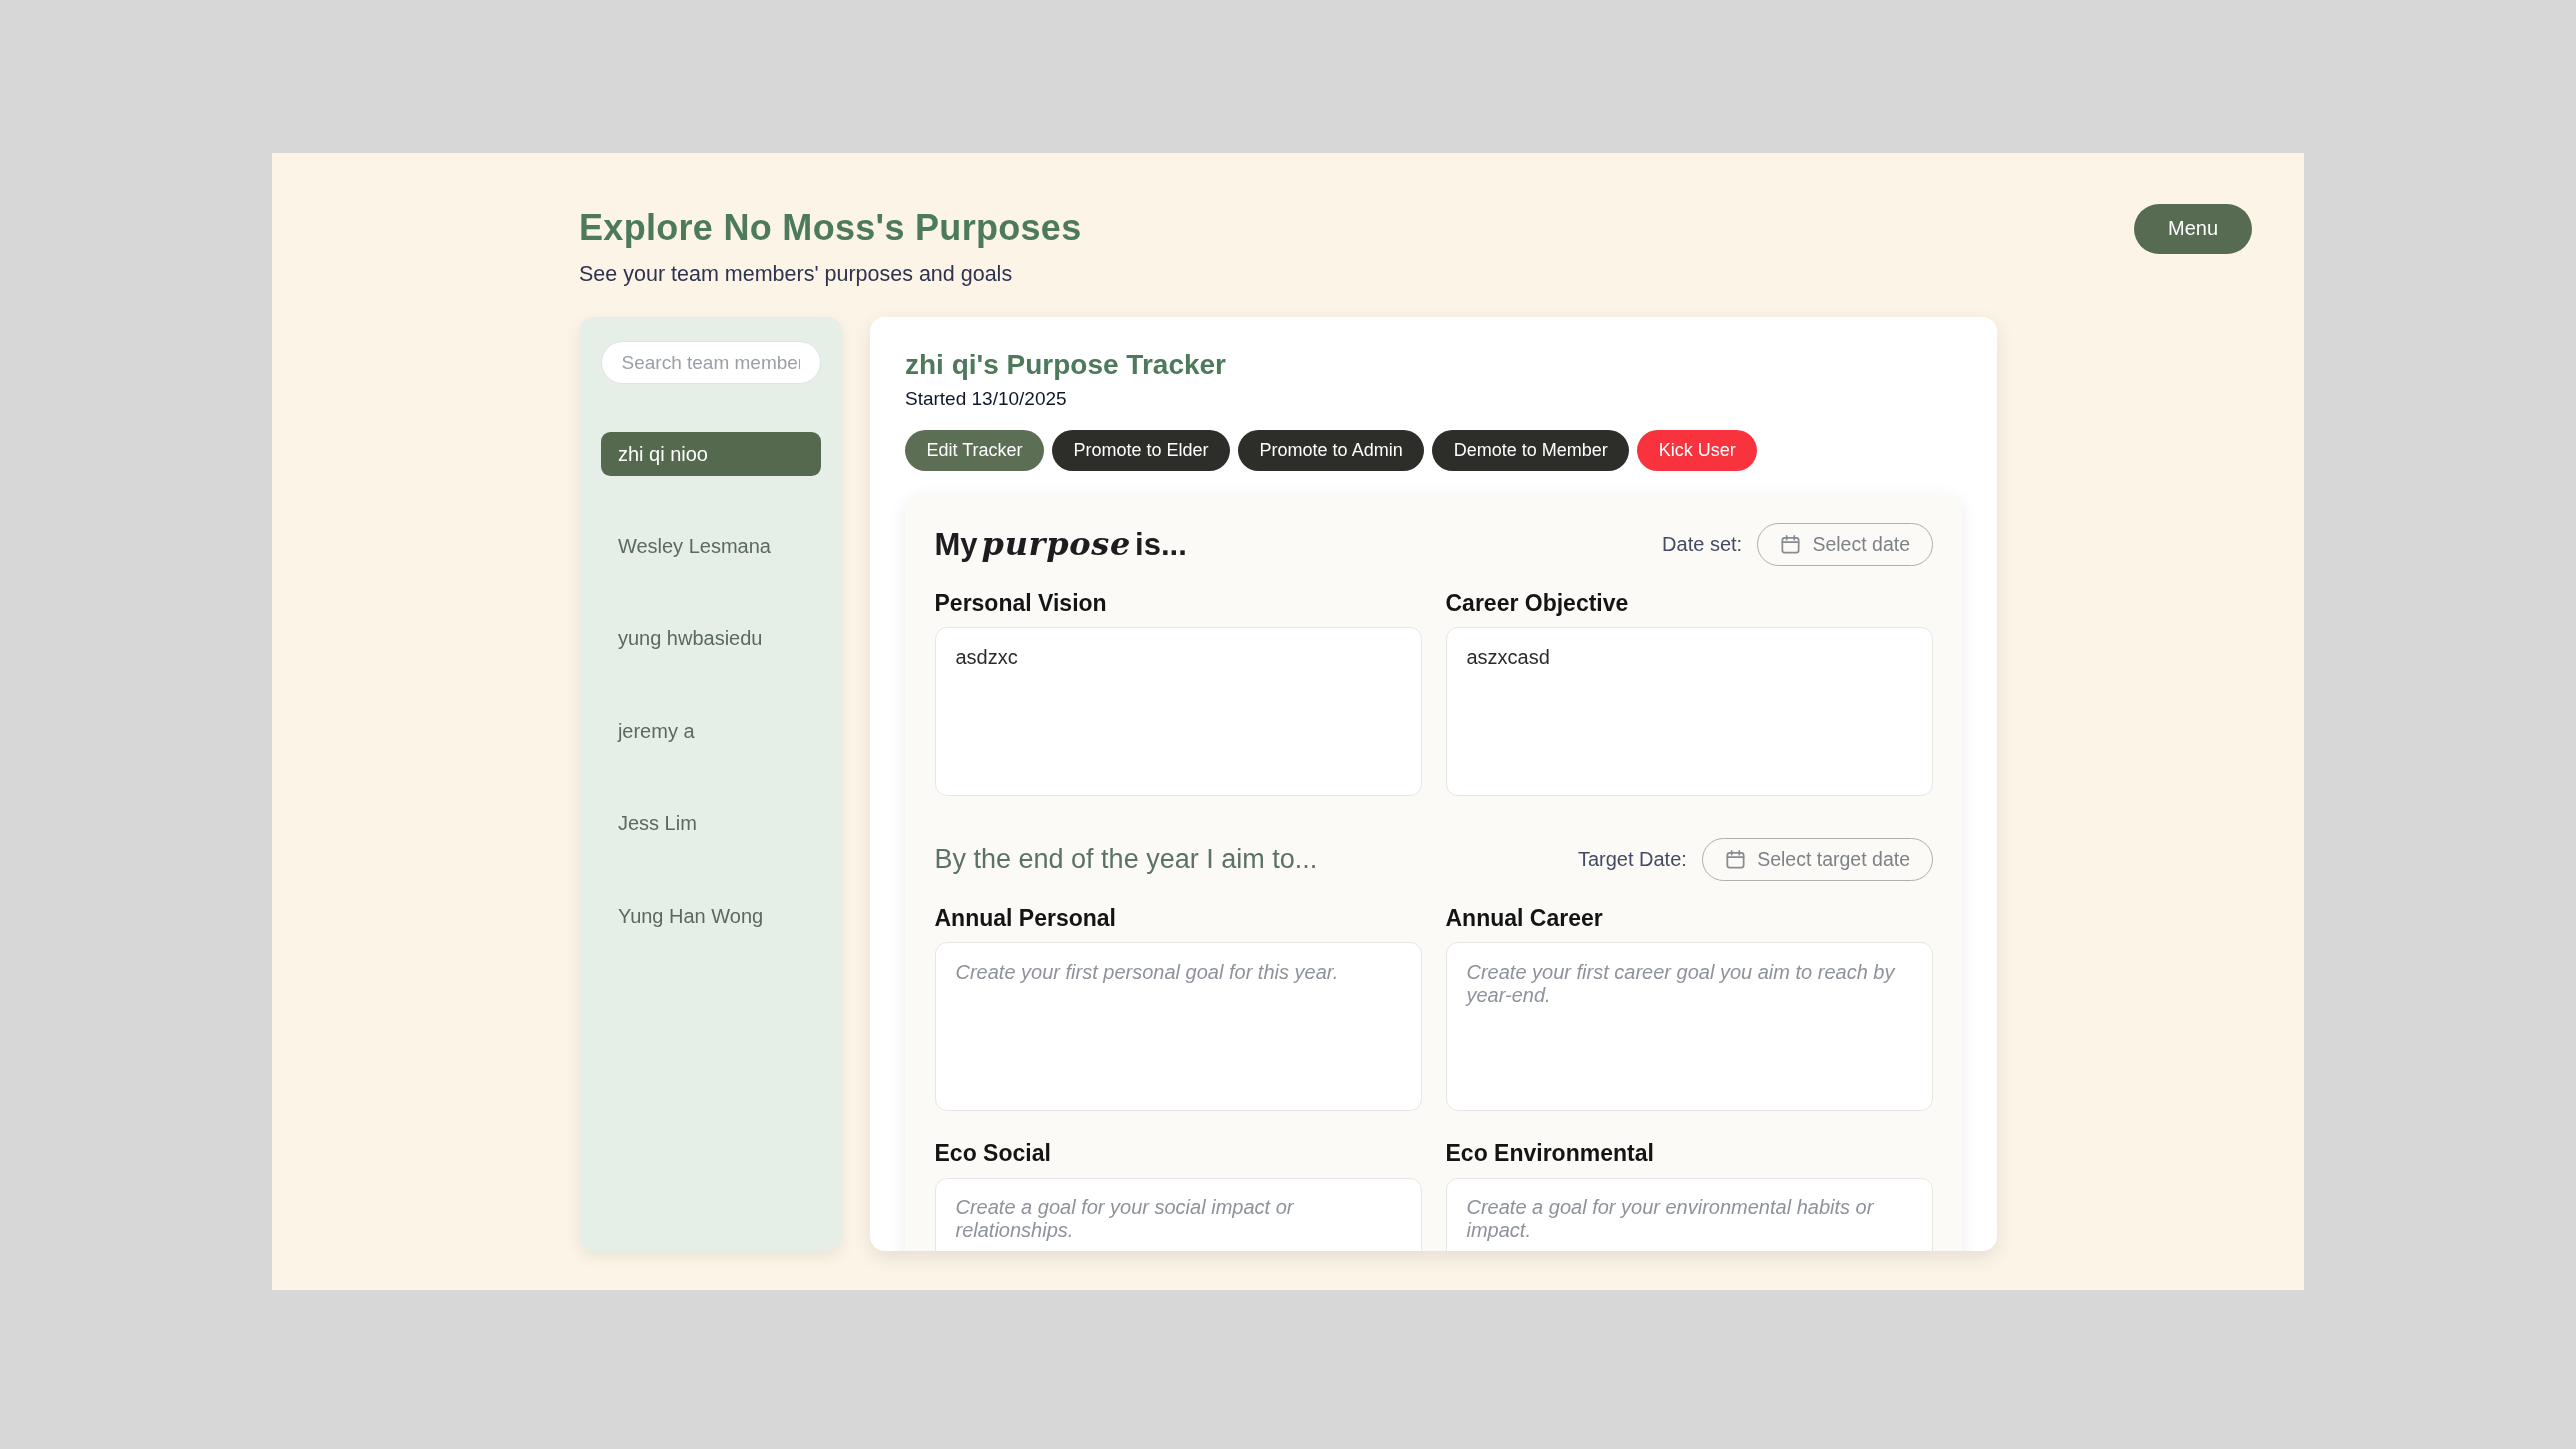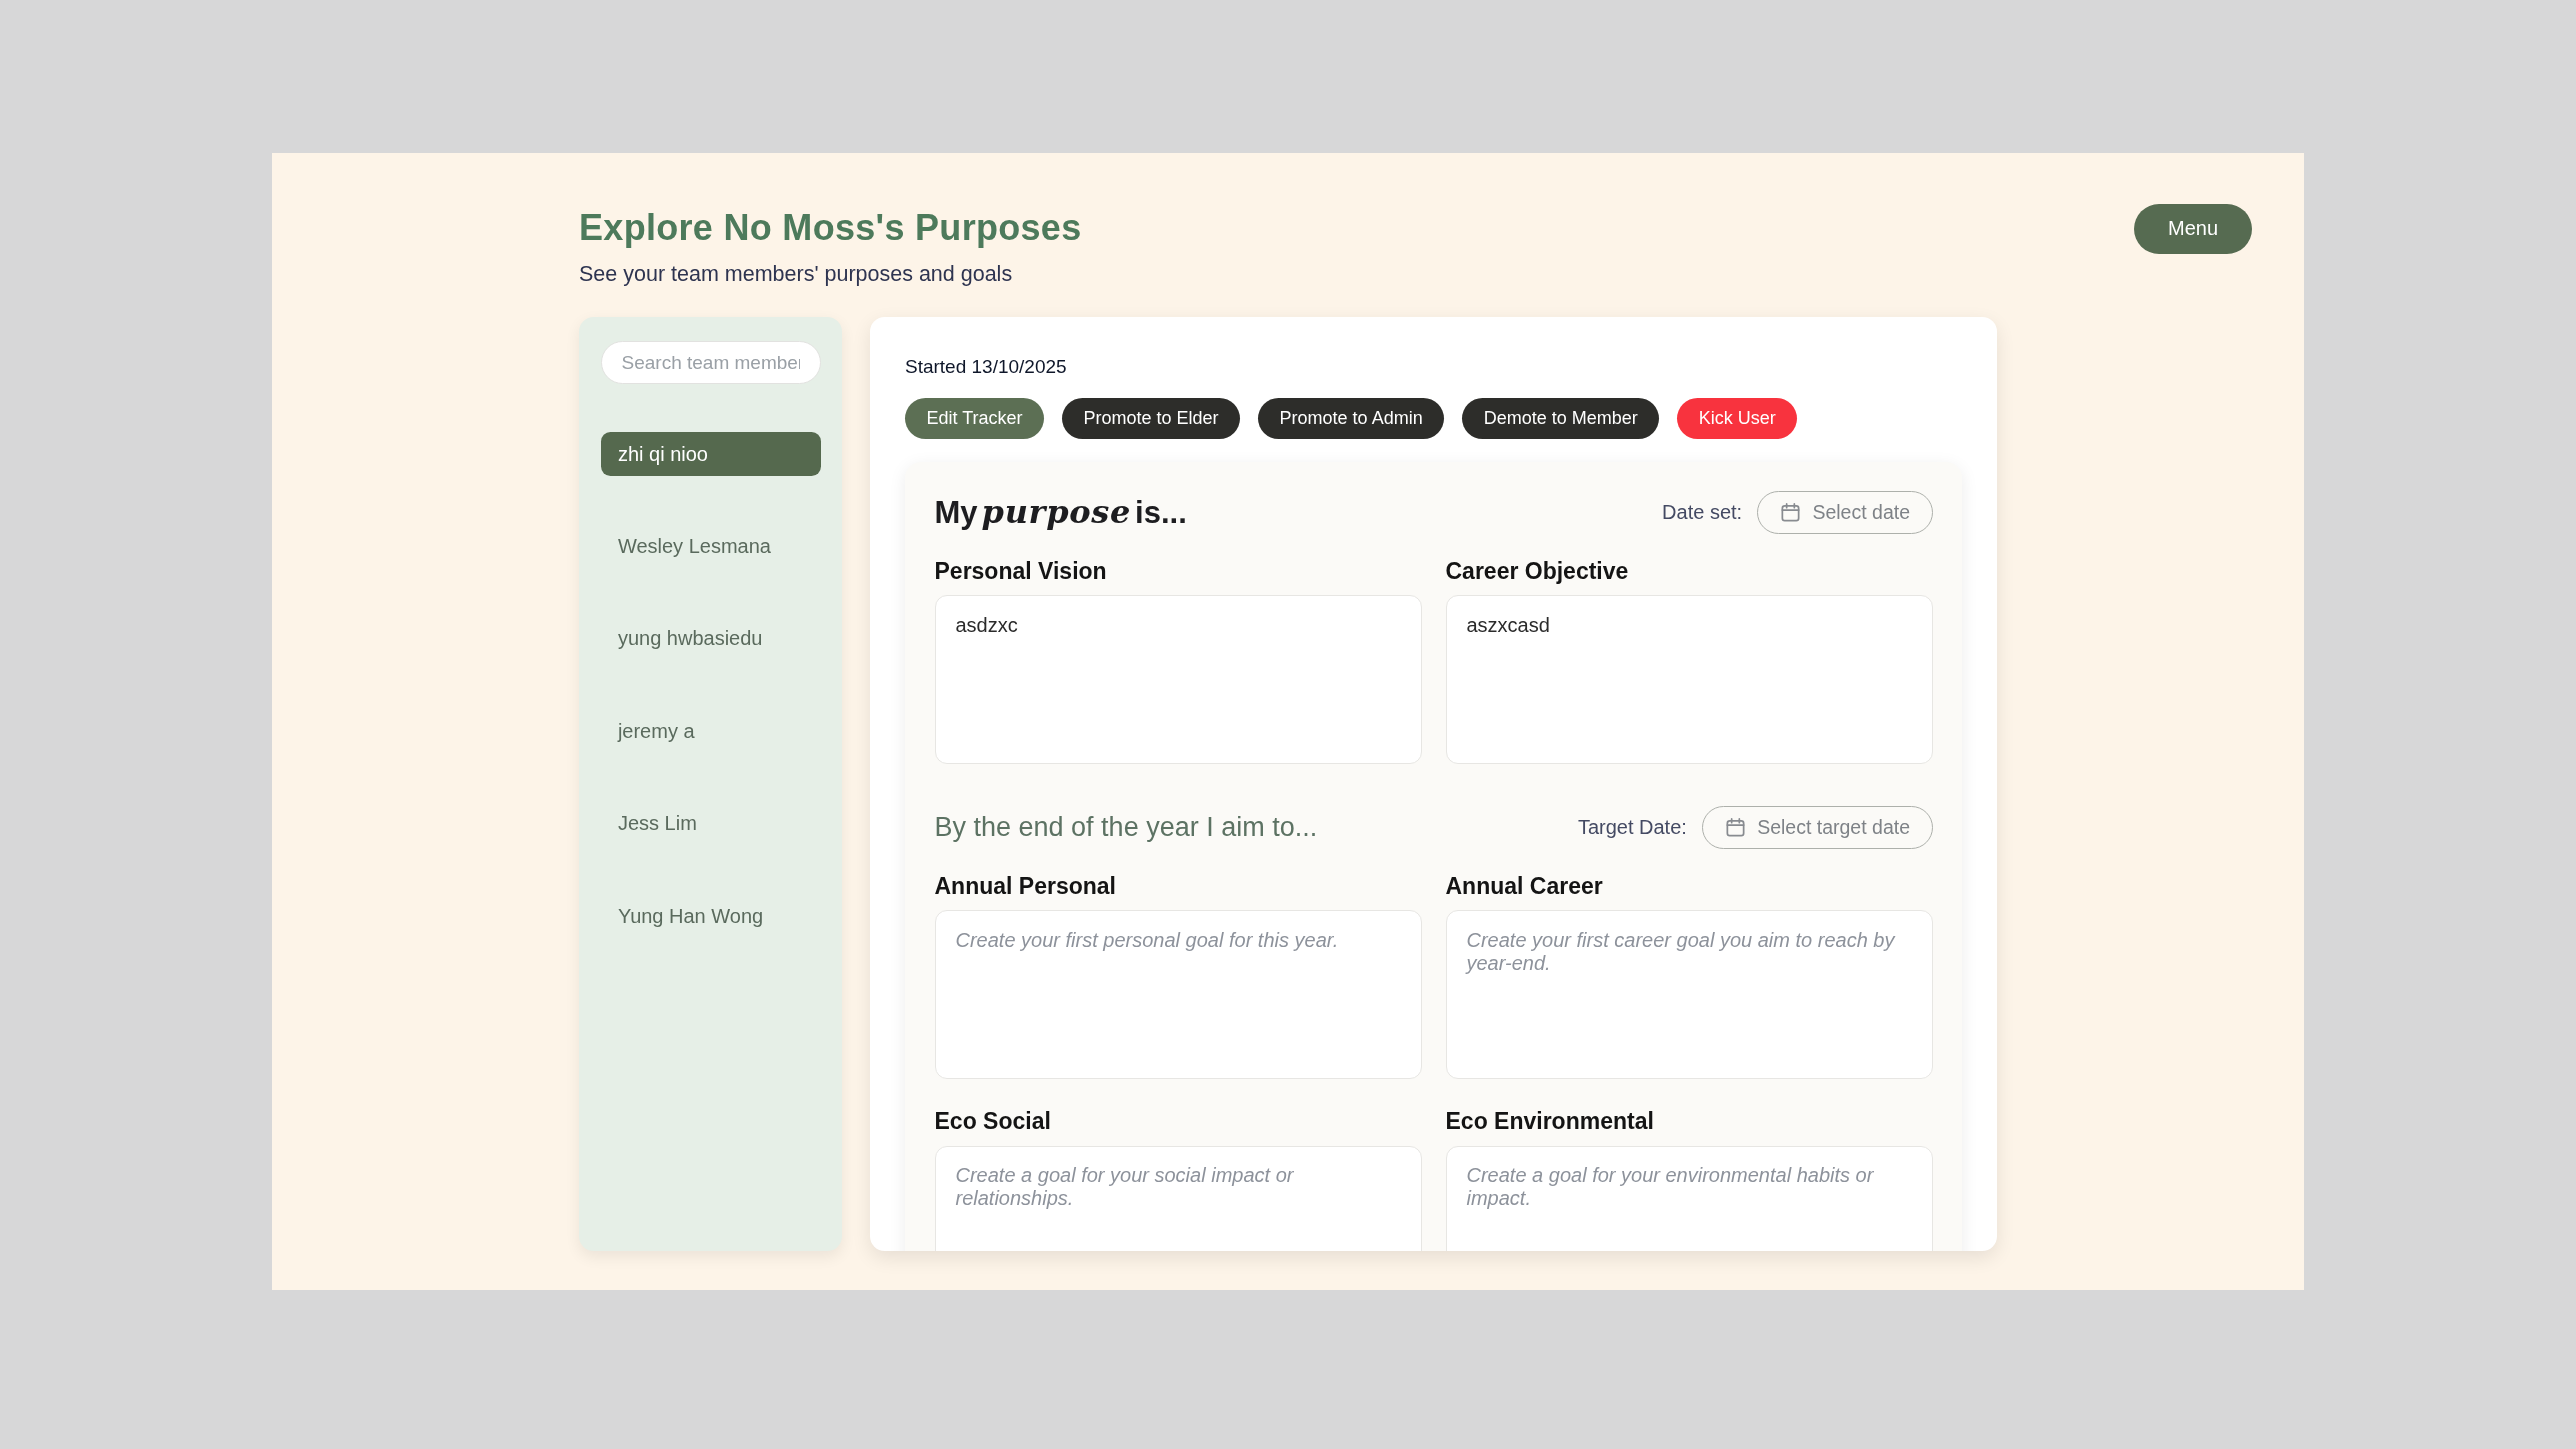--- a/index.html
+++ b/index.html
@@ -60,21 +60,21 @@
   .panel {
     position:absolute; left:598px; top:164px;
     width:1127px; height:934px;
     background:#fff; border-radius:14.8px;
     box-shadow:0 6.7px 19px rgba(0,0,0,0.09);
     padding:32px 35px 0 35px;
     overflow:hidden;
   }
   .tracker-title { font-size:28px; font-weight:700; color:#4d7a5b; }
   .tracker-started { font-size:19px; color:#0f172a; margin-top:6.7px; }
-  .actions { display:flex; gap:18px; margin-top:20px; }
+  .actions { display:flex; gap:8px; margin-top:20px; }
   .pill-btn {
     border:none; border-radius:670px;
     font-size:18px; font-family:inherit; color:#fff;
     padding:10px 21.5px; cursor:pointer; white-space:nowrap;
   }
   .pill-btn.green { background:#5c6f54; }
   .pill-btn.dark  { background:#2d2d2a; }
   .pill-btn.red   { background:#f8333e; }
   
   .card {
@@ -130,20 +130,21 @@
       <li class="member selected">zhi qi nioo</li>
       <li class="member">Wesley Lesmana</li>
       <li class="member">yung hwbasiedu</li>
       <li class="member">jeremy a</li>
       <li class="member">Jess Lim</li>
       <li class="member">Yung Han Wong</li>
     </ul>
   </div>
 
   <div class="panel">
+    <div class="tracker-title">zhi qi's Purpose Tracker</div>
     <div class="tracker-started">Started 13/10/2025</div>
 
     <div class="actions">
       <button class="pill-btn green">Edit Tracker</button>
       <button class="pill-btn dark">Promote to Elder</button>
       <button class="pill-btn dark">Promote to Admin</button>
       <button class="pill-btn dark">Demote to Member</button>
       <button class="pill-btn red">Kick User</button>
     </div>
 

